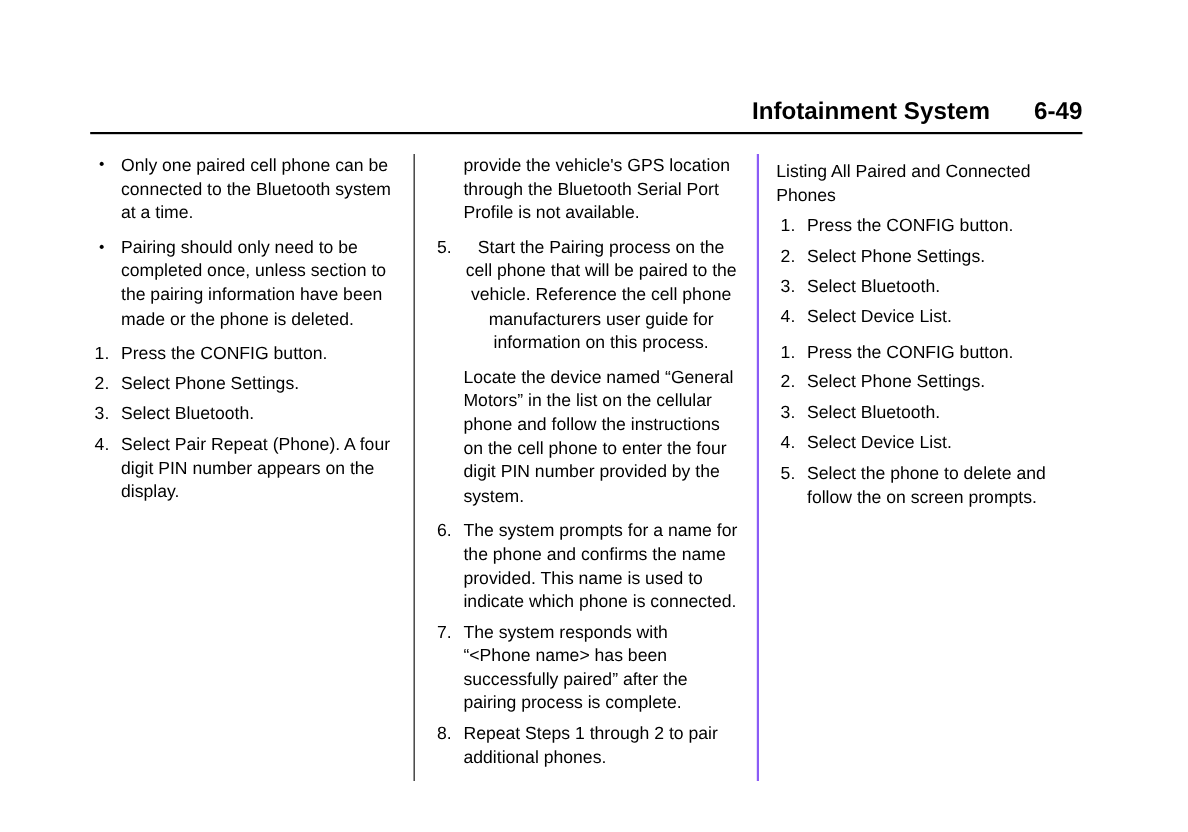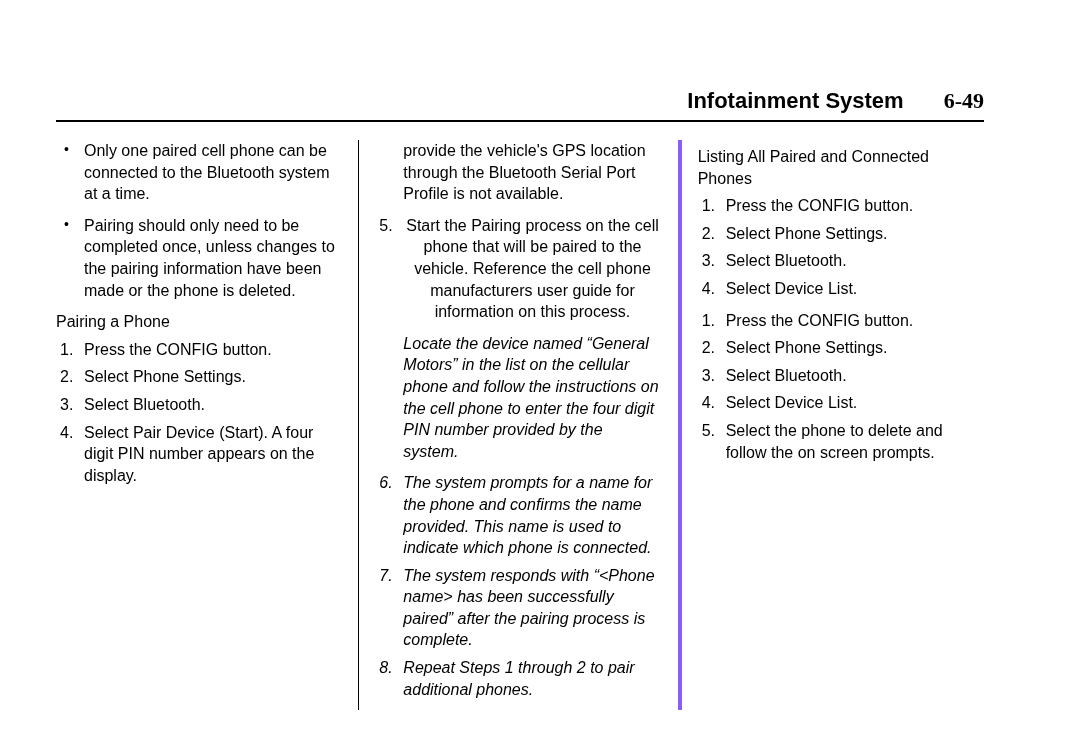--- a/index.html
+++ b/index.html
@@ -6,53 +6,52 @@
     margin: 0;
     padding: 0;
     background: #fff;
     width: 1080px;
     height: 756px;
     font-family: Arial, Helvetica, sans-serif;
     color: #000;
   }
   .page {
     box-sizing: border-box;
-    padding: 88px 96px 40px 56px;
+    padding: 88px 96px 40px 82px;
     width: 1080px;
   }
   .header {
     display: flex;
     justify-content: flex-end;
     align-items: baseline;
     border-bottom: 2px solid #000;
     padding-bottom: 6px;
     margin-bottom: 18px;
   }
   .header-title {
     font-weight: 700;
     font-size: 22px;
   }
   .header-page {
     font-weight: 700;
     font-size: 22px;
     margin-left: 40px;
-    font-family: Liberation Serif, serif;
   }
   .cols {
     display: flex;
     column-gap: 0;
     font-size: 16px;
     line-height: 1.35;
   }
   .col {
     padding: 0 16px;
     box-sizing: border-box;
   }
   .col1 { flex: 1 1 0; padding-left: 0; }
-  .col2 { flex: 1 1 0; border-left: 1px solid #000; border-right: 4px solid #8b5cf6; }
+  .col2 { flex: 1 1 0; border-left: 1px solid #000; border-right: 2px solid #8b5cf6; }
   .col3 { flex: 1 1 0; padding-right: 0; }
 
   p { margin: 0 0 10px 0; }
   .sub-heading {
     font-weight: 400;
     margin: 6px 0 6px 0;
   }
   ul.bullets {
     list-style: none;
     padding: 0 0 0 18px;
@@ -84,21 +83,20 @@
   }
   ol.steps > li::before {
     content: counter(step) ".";
     position: absolute;
     left: -18px;
     top: 0;
   }
   .indent-follow {
     margin-left: 28px;
     margin-bottom: 10px;
-    font-style: italic;
   }
   .cont-indent {
     margin-left: 28px;
     margin-bottom: 10px;
   }
 </style>
 </head>
 <body>
 
 <div class="page">
@@ -106,38 +104,37 @@
   <div class="header">
     <span class="header-title">Infotainment System</span>
     <span class="header-page">6-49</span>
   </div>
 
   <div class="cols">
 
     <div class="col col1">
       <ul class="bullets">
         <li>Only one paired cell phone can be connected to the Bluetooth system at a time.</li>
-        <li>Pairing should only need to be completed once, unless changes to the pairing information have been made or the phone is deleted.</li>
+        <li>Pairing should only need to be completed once, unless section to the pairing information have been made or the phone is deleted.</li>
       </ul>
-      <p class="sub-heading">Pairing a Phone</p>
       <ol class="steps">
         <li>Press the CONFIG button.</li>
         <li>Select Phone Settings.</li>
         <li>Select Bluetooth.</li>
-        <li>Select Pair Device (Start). A four digit PIN number appears on the display.</li>
+        <li>Select Pair Repeat (Phone). A four digit PIN number appears on the display.</li>
       </ol>
     </div>
 
     <div class="col col2">
       <p class="cont-indent">provide the vehicle's GPS location through the Bluetooth Serial Port Profile is not available.</p>
       <ol class="steps" style="counter-reset: step 4; text-align: center;">
         <li>Start the Pairing process on the cell phone that will be paired to the vehicle. Reference the cell phone manufacturers user guide for information on this process.</li>
       </ol>
       <p class="indent-follow">Locate the device named “General Motors” in the list on the cellular phone and follow the instructions on the cell phone to enter the four digit PIN number provided by the system.</p>
-      <ol class="steps" style="counter-reset: step 5; font-style: italic;">
+      <ol class="steps" style="counter-reset: step 5;">
         <li>The system prompts for a name for the phone and confirms the name provided. This name is used to indicate which phone is connected.</li>
         <li>The system responds with “&lt;Phone name&gt; has been successfully paired” after the pairing process is complete.</li>
         <li>Repeat Steps 1 through 2 to pair additional phones.</li>
       </ol>
     </div>
 
     <div class="col col3">
       <p class="sub-heading">Listing All Paired and Connected Phones</p>
       <ol class="steps">
         <li>Press the CONFIG button.</li>

